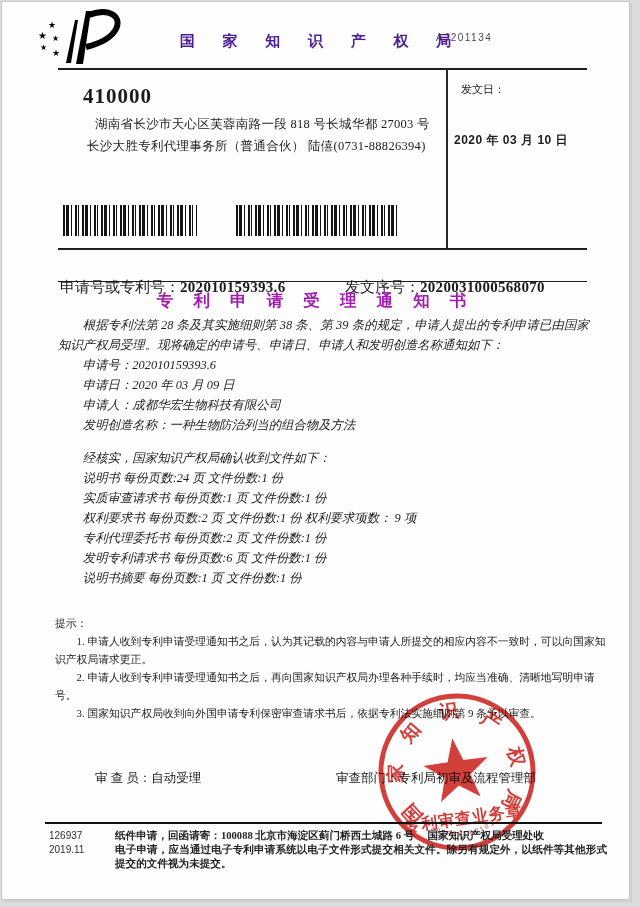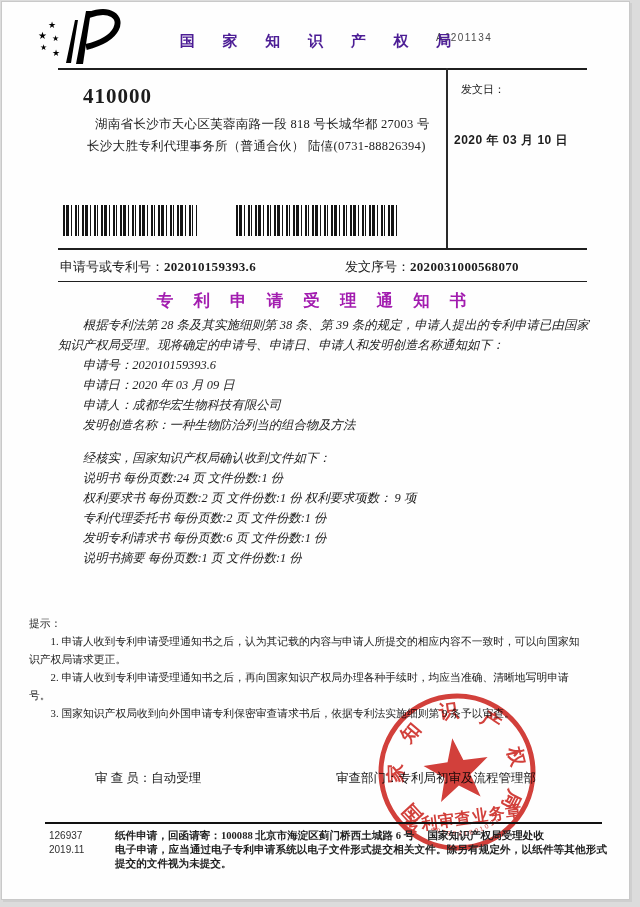--- a/index.html
+++ b/index.html
@@ -16,21 +16,21 @@
   .postcode{font-size:21px;font-weight:bold;letter-spacing:1px;margin-left:8px;}
   .addr{font-size:12.5px;letter-spacing:0.3px;}
   .vline{width:2px;background:#2a2a2a;}
   .send-label{font-size:11px;}
   .send-date{font-size:12px;font-weight:bold;letter-spacing:0.5px;font-family:"Liberation Sans","DejaVu Sans",sans-serif;text-align:center;}
   .barcode{height:31px;background:repeating-linear-gradient(90deg,
       #141414 0 2px,#fff 2px 3px,#141414 3px 6px,#fff 6px 8px,
       #141414 8px 9px,#fff 9px 12px,#141414 12px 14px,#fff 14px 15px,
       #141414 15px 16px,#fff 16px 19px);}
   
-  .meta{font-size:13px;}
+  .meta{font-size:15px;margin-top:20px;}
   .meta b{letter-spacing:0.3px;}
   .notice-title{width:100%;text-align:center;font-size:16.5px;font-weight:bold;letter-spacing:8px;color:#a21caf;}
   
   .body-block{font-size:12.4px;line-height:20px;text-align:justify;font-style:italic;}
   .indent{text-indent:2em;}
   .field-line{padding-left:2em;}
   .spacer{height:13px;}
   
   .tips{font-size:10.8px;line-height:18px;}
   .tips p{margin:0;text-indent:2em;}
@@ -92,27 +92,28 @@
 
     <div class="abs body-block" style="left:56px;top:313px;width:531px;">
       <div class="indent">根据专利法第 28 条及其实施细则第 38 条、第 39 条的规定，申请人提出的专利申请已由国家知识产权局受理。现将确定的申请号、申请日、申请人和发明创造名称通知如下：</div>
       <div class="field-line"><span>申请号：</span><span>202010159393.6</span></div>
       <div class="field-line"><span>申请日：</span><span>2020 年 03 月 09 日</span></div>
       <div class="field-line"><span>申请人：</span><span>成都华宏生物科技有限公司</span></div>
       <div class="field-line"><span>发明创造名称：</span><span>一种生物防治列当的组合物及方法</span></div>
       <div class="spacer"></div>
       <div class="field-line">经核实，国家知识产权局确认收到文件如下：</div>
       <div class="field-line">说明书 每份页数:24 页 文件份数:1 份</div>
+      <div class="field-line">实质审查请求书 每份页数:1 页 文件份数:1 份</div>
       <div class="field-line">权利要求书 每份页数:2 页 文件份数:1 份 权利要求项数： 9 项</div>
       <div class="field-line">专利代理委托书 每份页数:2 页 文件份数:1 份</div>
       <div class="field-line">发明专利请求书 每份页数:6 页 文件份数:1 份</div>
       <div class="field-line">说明书摘要 每份页数:1 页 文件份数:1 份</div>
     </div>
 
-    <div class="abs tips" style="left:27px;top:612px;width:552px;">
+    <div class="abs tips" style="left:53px;top:612px;width:552px;">
       <p class="tips-label">提示：</p>
       <p>1. 申请人收到专利申请受理通知书之后，认为其记载的内容与申请人所提交的相应内容不一致时，可以向国家知识产权局请求更正。</p>
       <p>2. 申请人收到专利申请受理通知书之后，再向国家知识产权局办理各种手续时，均应当准确、清晰地写明申请号。</p>
       <p>3. 国家知识产权局收到向外国申请专利保密审查请求书后，依据专利法实施细则第 9 条予以审查。</p>
     </div>
 
     <div class="abs sign" style="left:93px;top:768px;">
       <span>审 查 员：</span><span>自动受理</span>
     </div>
     <div class="abs sign" style="left:334px;top:768px;">

